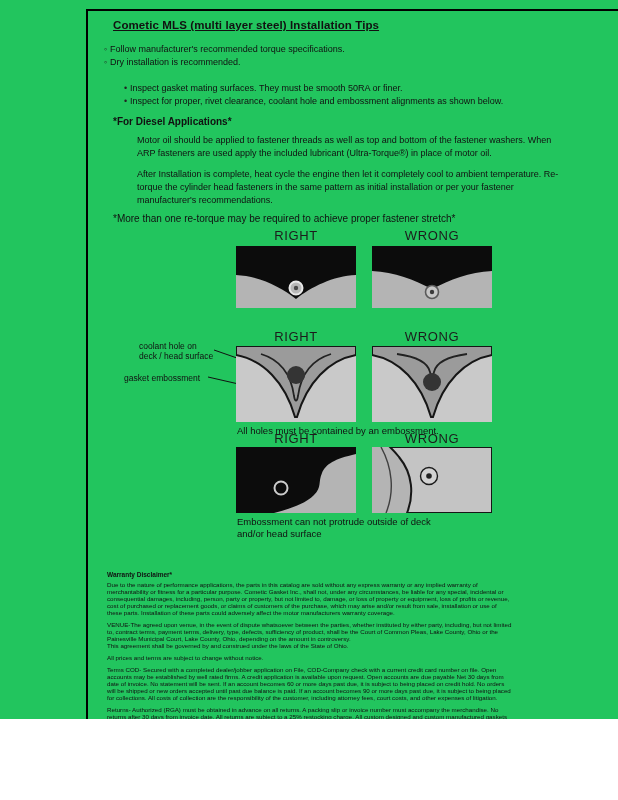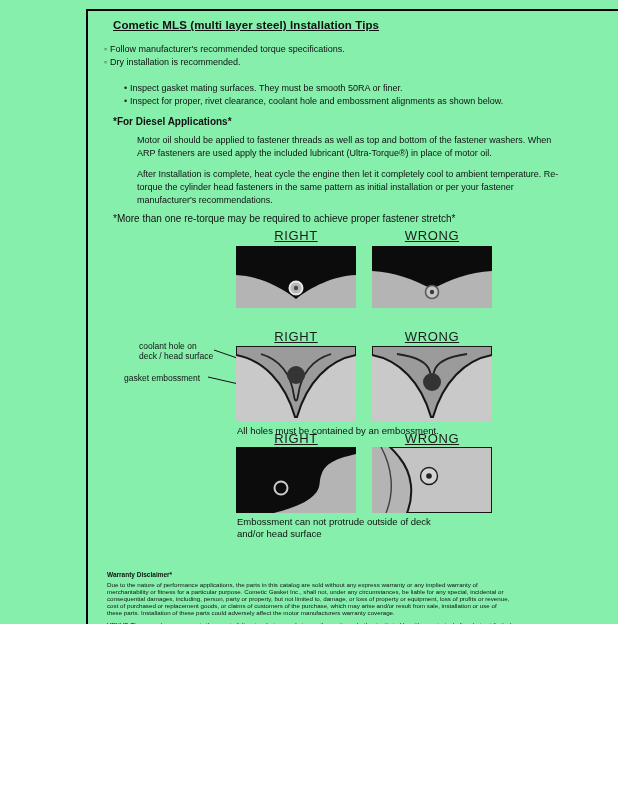--- a/index.html
+++ b/index.html
@@ -2,42 +2,42 @@
 <html><head>
 <meta charset="utf-8">
 <style>
   * { margin:0; padding:0; box-sizing:border-box; }
   html,body { background:#ffffff; }
   body {
     width:618px; height:800px;
     font-family:"Liberation Sans", sans-serif;
     color:#111;
   }
-  .page { position:relative; width:618px; height:624px; background:#86efac; overflow:hidden; }
+  .page { position:relative; width:618px; height:719px; background:#22c55e; overflow:hidden; }
   .abs { position:absolute; }
 
   .frame-top { left:86px; top:9px; width:532px; height:2px; background:#000; }
   .frame-left { left:86px; top:9px; width:2px; height:758px; background:#000; }
 
   .title { left:113px; top:19px; font-size:11.5px; font-weight:bold; text-decoration:underline; letter-spacing:0.1px; }
 
   .tips { left:102px; top:43px; }
   .subtips { left:122px; top:82px; }
   .tip-row { display:flex; gap:1px; font-size:9px; line-height:13px; }
   .mk { width:7px; text-align:center; color:#222; }
   .mk-o::before { content:"◦"; }
   .mk-f::before { content:"•"; }
 
   .diesel-heading { left:113px; top:116px; font-size:10px; font-weight:bold;text-align:right; }
   .para { font-size:9px; line-height:13px;margin-left:24px; }
   .para1 { left:113px; top:134px; width:420px; }
   .para2 { left:113px; top:168px; width:424px; }
   .note { left:113px; top:213px; font-size:10px; }
 
-  .dg-head { width:120px; text-align:center; font-size:13px; letter-spacing:0.6px; color:#1c1c1c;text-decoration:underline; }
+  .dg-head { width:120px; text-align:center; font-size:13px; letter-spacing:0.6px; color:#1c1c1c; }
   .dg-cap { font-size:9.5px; line-height:11.5px; white-space:pre-line; }
   .callout { font-size:8.5px; line-height:10px; white-space:pre-line; color:#111; }
   .panel { display:block; }
 
   .disclaimer { left:107px; top:571px; width:406px; }
   .disc-head { font-size:6.5px; font-weight:bold; margin-bottom:3px; }
   .dp { font-size:6.2px; line-height:7px; margin-bottom:5px; white-space:pre-line; }
 
   .footer-code { left:388px; top:756px; font-size:12.5px; letter-spacing:0.3px; color:#222; }
 </style>

